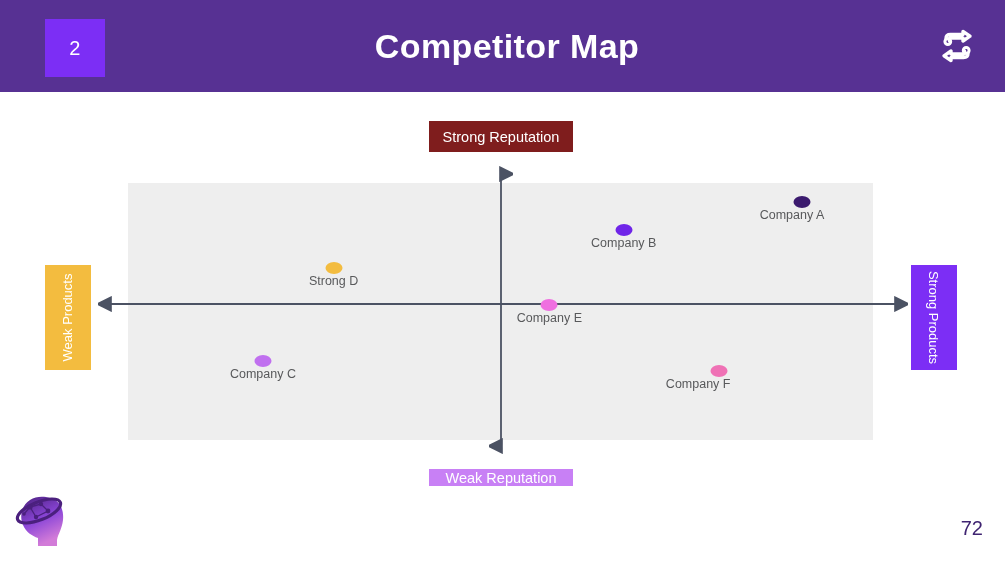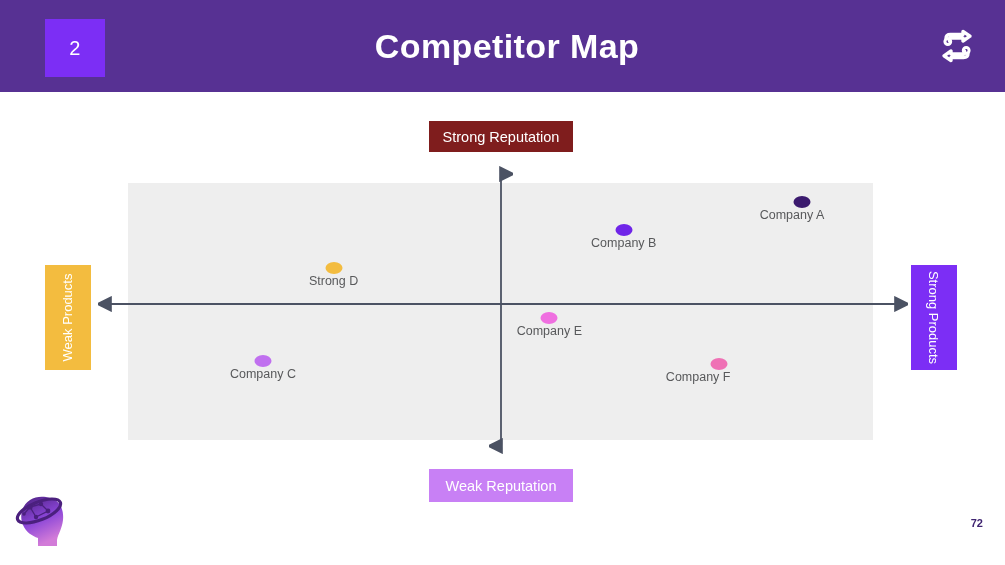--- a/index.html
+++ b/index.html
@@ -99,21 +99,21 @@
     left: 429px;
     top: 29px;
     width: 144px;
     height: 31px;
     background: #7f1d1d;
   }
   .label-bottom {
     left: 429px;
     top: 377px;
     width: 144px;
-    height: 33px;
+    height: 17px;
     background: #c880f5;
   }
   .label-left {
     left: 45px;
     top: 173px;
     width: 46px;
     height: 105px;
     background: #f3bc3f;
   }
   .label-left .vtext {
@@ -166,22 +166,22 @@
     left: 10px;
     top: 396px;
     width: 62px;
     height: 62px;
   }
   .page-num {
     position: absolute;
     right: 22px;
     top: 425px;
     color: #3f2471;
-    font-size: 11px;
-    font-weight: bold;
+    font-size: 20px;
+    font-weight: normal;
   }
 </style>
 </head>
 <body>
 
 <div class="header">
 
   <div class="slide-badge">
     <span>2</span>
   </div>
@@ -252,25 +252,25 @@
         <span class="plabel">Company B</span>
       </div>
       <div class="point" style="left: 262.92px; top: 269px;">
         <span class="dot" style="background: rgb(192, 112, 239);"></span>
         <span class="plabel">Company C</span>
       </div>
       <div class="point" style="left: 333.6px; top: 176.48px;">
         <span class="dot" style="background: rgb(243, 188, 63);"></span>
         <span class="plabel">Strong D</span>
       </div>
-      <div class="point" style="left: 549.36px; top: 226px;">
+      <div class="point" style="left: 549.36px; top: 213px;">
         <span class="dot" style="background: rgb(239, 111, 224);"></span>
         <span class="plabel">Company E</span>
       </div>
-      <div class="point" style="left: 698.16px; top: 272px; padding-left: 42px;">
+      <div class="point" style="left: 698.16px; top: 279px; padding-left: 42px;">
         <span class="dot" style="background: rgb(239, 113, 181);"></span>
         <span class="plabel">Company F</span>
       </div>
     </div>
 
   <div class="logo">
     <svg width="62" height="62" viewBox="0 0 62 62">
       <defs>
         <linearGradient id="headGrad" x1="0" y1="0" x2="0.4" y2="1">
           <stop offset="0%" stop-color="#4b207e"></stop>

